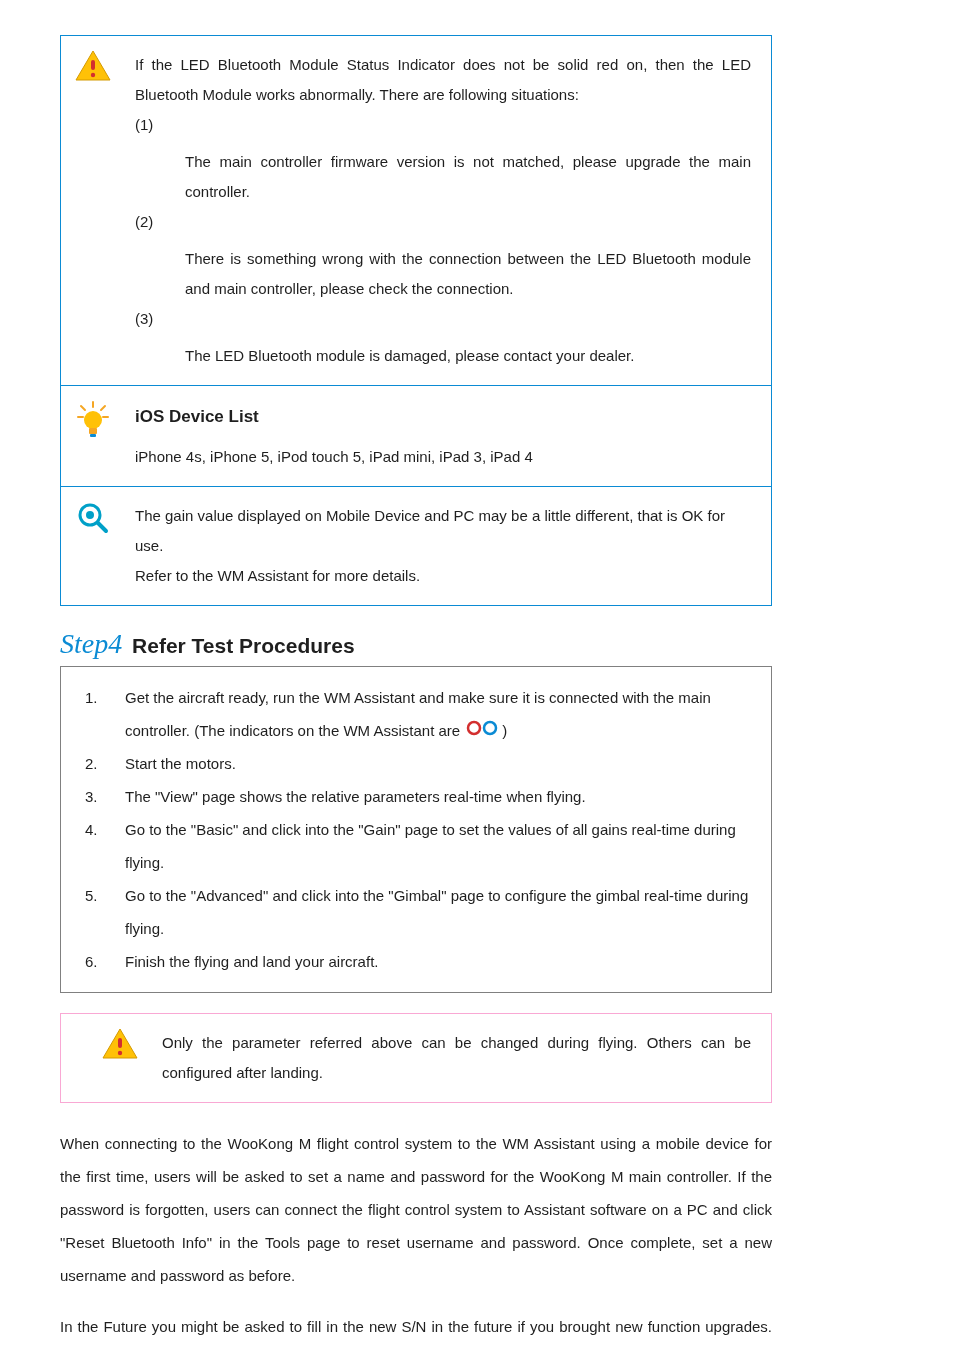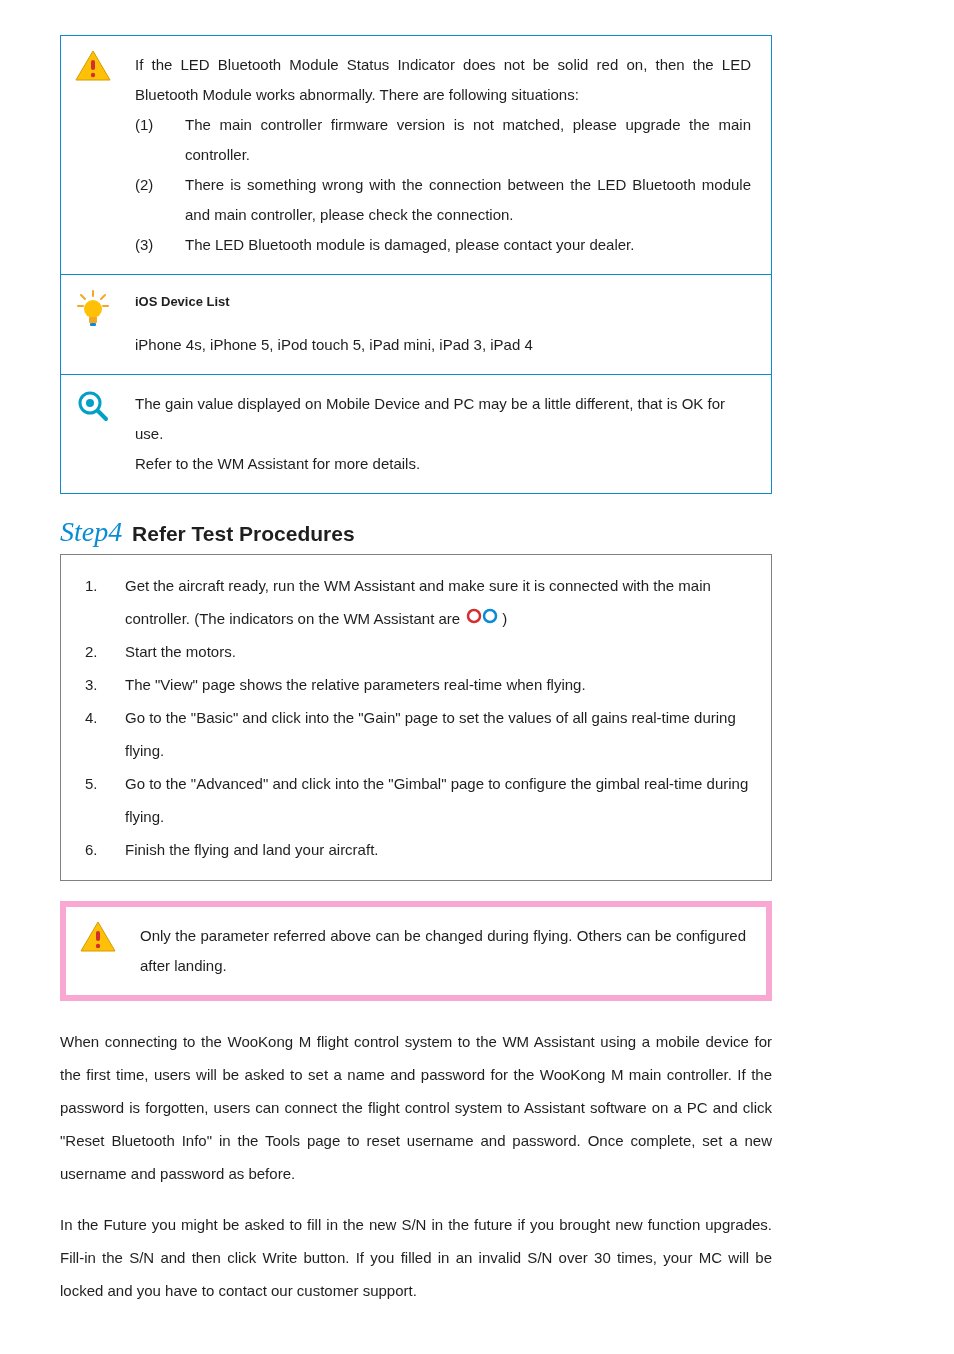--- a/index.html
+++ b/index.html
@@ -36,36 +36,37 @@
     padding-top: 14px;
   }
   .content-cell {
     flex: 1 1 auto;
     padding: 14px 20px 14px 10px;
     font-size: 15px;
     line-height: 2.0;
   }
   .content-cell .subhead {
     font-weight: 700;
-    font-size: 13px;
-    margin-bottom: 15px;
+    font-size: 17px;
+    margin-bottom: 8px;
   }
   .enum-list {
     display: flex;
     flex-direction: column;
   }
   .enum-item {
     display: flex;
     align-items: flex-start;
   }
   .enum-num {
     flex: 0 0 50px;
   }
   .enum-text {
     flex: 1 1 auto;
+    margin-top: 37px;
   }
   .section-title {
     margin: 22px 0 6px 0;
     font-size: 21px;
     font-weight: 700;
   }
   .section-title .step-label {
     font-family: "Brush Script MT", "Segoe Script", cursive;
     font-style: italic;
     font-weight: 400;
@@ -94,22 +95,23 @@
     flex: 0 0 40px;
   }
   .ordered-box .otext {
     flex: 1 1 auto;
   }
   .indicators-svg {
     vertical-align: middle;
     margin: 0 2px;
   }
   .note-panel {
-    border: 6px solid #f9a8d4;
+    border: 1px solid #f9a8d4;
     margin-bottom: 24px;
+    padding-left: 27px;
   }
   .note-panel .row .content-cell {
     text-align: justify;
   }
   .subsection {
     font-size: 21px;
     font-weight: 700;
     margin: 24px 0 6px 0;
   }
   svg { display: block; }

